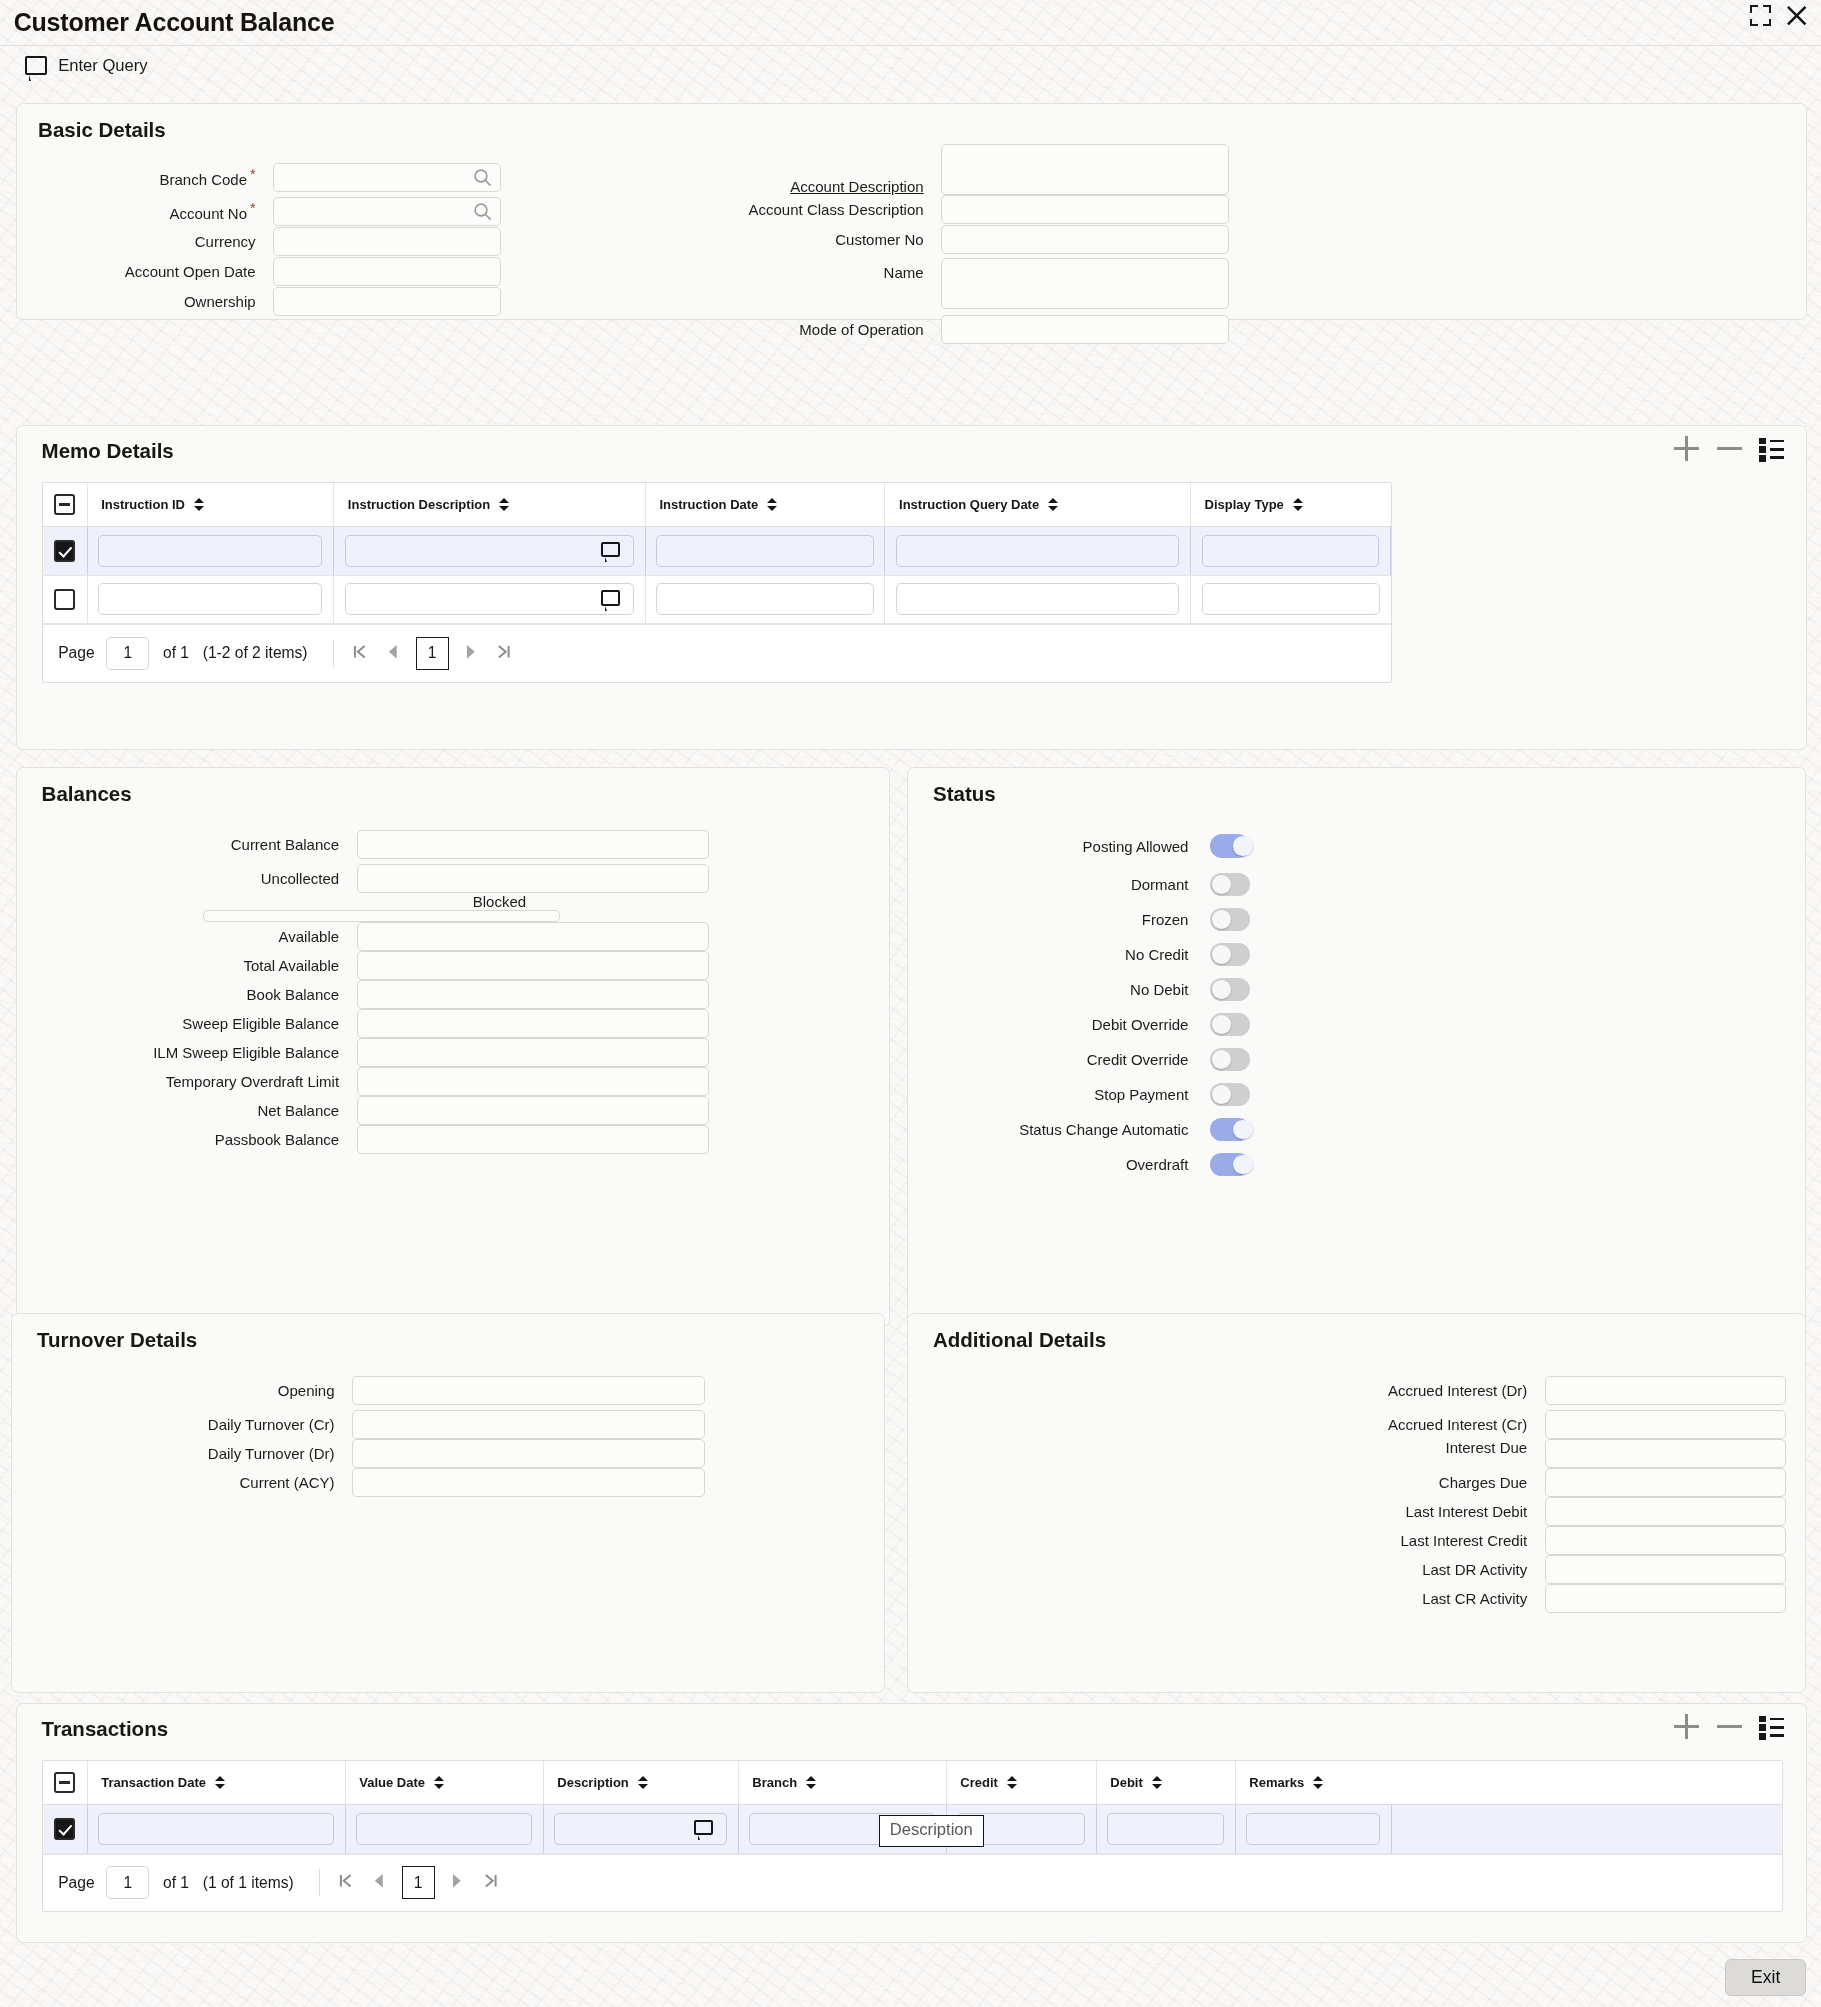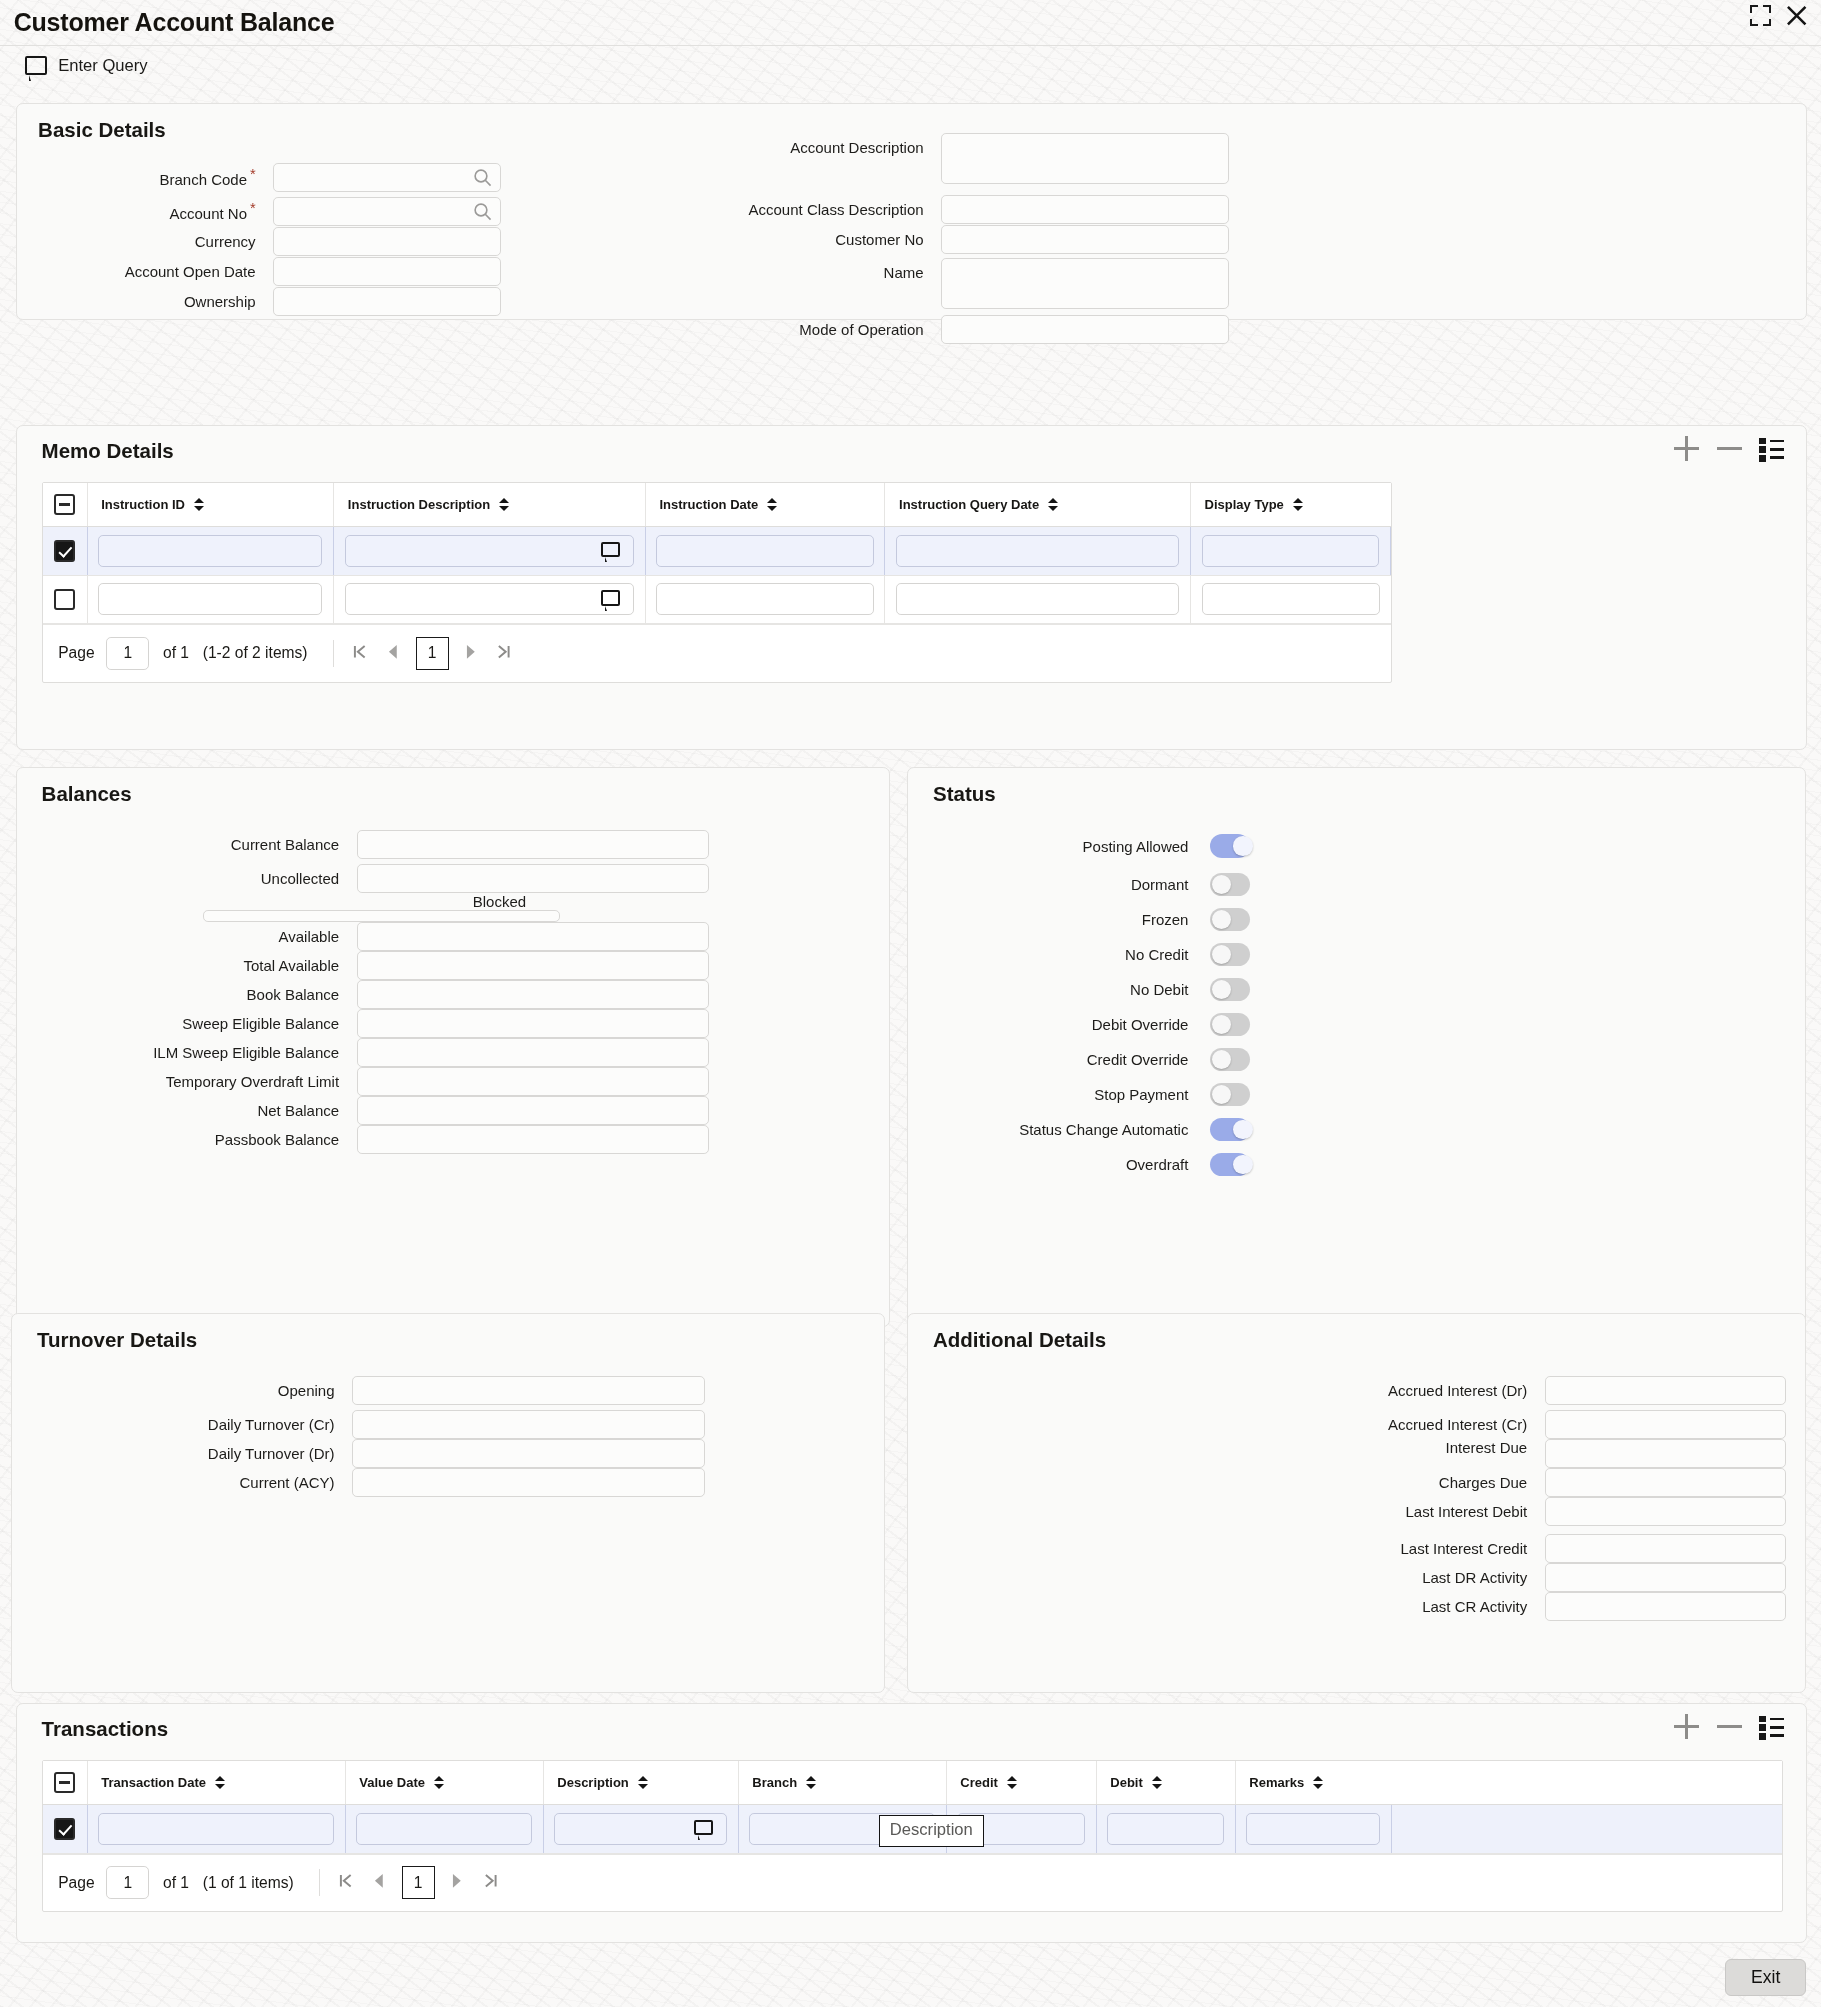--- a/index.html
+++ b/index.html
@@ -231,21 +231,21 @@
         <div class="frm-label" style="width:141px;">Account Open Date</div>
         <div class="fld" style="width:228px;margin-left:17.6px;"></div>
       </div>
       <div style="display:flex;align-items:center;height:30px;">
         <div class="frm-label" style="width:141px;">Ownership</div>
         <div class="fld" style="width:228px;margin-left:17.6px;"></div>
       </div>
     </div>
 
     <div style="position:absolute; left:546px; top:19.5px; width:683px;">
-      <div style="display:flex;align-items:flex-start;height:71px;">
+      <div style="display:flex;align-items:flex-end;height:71px;text-decoration:underline;">
         <div class="frm-label" style="width:361px;padding-top:15.6px;">Account Description</div>
         <div class="fld tall" style="width:288px;margin-left:17.6px;margin-top:9.8px;"></div>
       </div>
       <div style="display:flex;align-items:center;height:30px;">
         <div class="frm-label" style="width:361px;">Account Class Description</div>
         <div class="fld" style="width:288px;margin-left:17.6px;"></div>
       </div>
       <div style="display:flex;align-items:center;height:30px;">
         <div class="frm-label" style="width:361px;">Customer No</div>
         <div class="fld" style="width:288px;margin-left:17.6px;"></div>
@@ -526,21 +526,21 @@
           <div class="fld" style="width:357px;margin-left:17.6px;"></div>
         </div>
       <div style="display:flex;align-items:center;height:29px;">
           <div class="frm-label" style="width:892px;max-width:892px;">Charges Due</div>
           <div class="fld" style="width:357px;margin-left:17.6px;"></div>
         </div>
       <div style="display:flex;align-items:center;height:29px;">
           <div class="frm-label" style="width:892px;max-width:892px;">Last Interest Debit</div>
           <div class="fld" style="width:357px;margin-left:17.6px;"></div>
         </div>
-      <div style="display:flex;align-items:center;height:29px;margin-top:8px;">
+      <div style="display:flex;align-items:center;height:29px;">
           <div class="frm-label" style="width:892px;max-width:892px;">Last Interest Credit</div>
           <div class="fld" style="width:357px;margin-left:17.6px;"></div>
         </div>
       <div style="display:flex;align-items:center;height:29px;">
           <div class="frm-label" style="width:892px;max-width:892px;">Last DR Activity</div>
           <div class="fld" style="width:357px;margin-left:17.6px;"></div>
         </div>
       <div style="display:flex;align-items:center;height:29px;">
           <div class="frm-label" style="width:892px;max-width:892px;">Last CR Activity</div>
           <div class="fld" style="width:357px;margin-left:17.6px;"></div>

